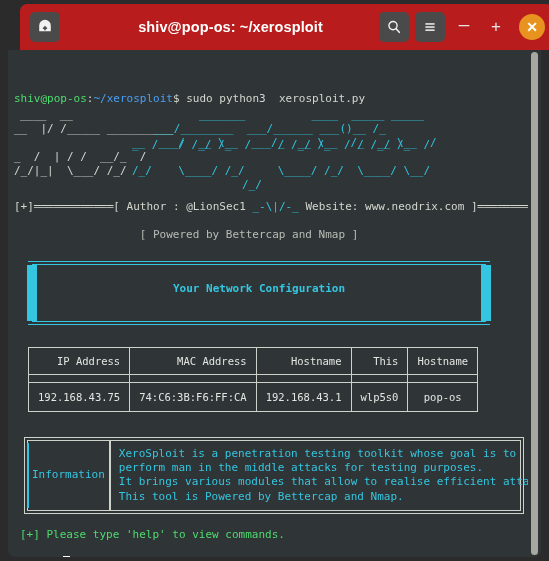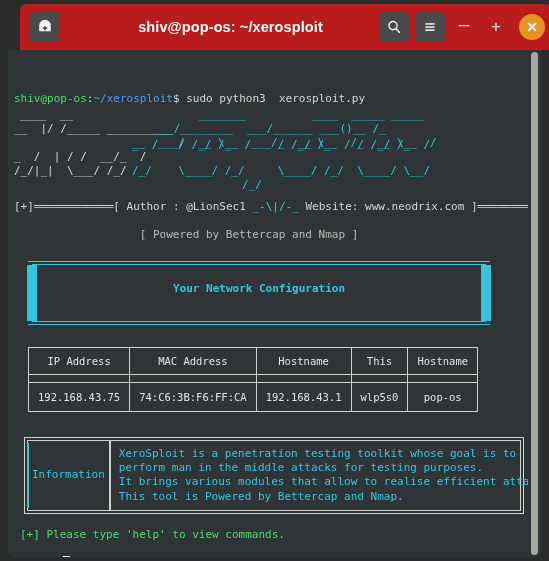--- a/index.html
+++ b/index.html
@@ -161,21 +161,21 @@
     color: #e3e6e1;
     font-family: "DejaVu Sans Mono", monospace;
   }
   #nettable td, #nettable th {
     border: 1px solid #cfd2cb;
     padding: 5px 7px;
     text-align: center;
     font-weight: normal;
     white-space: nowrap;
   }
-  #nettable thead th { padding: 6px 9px; }
+  #nettable thead th { padding: 6px 9px; text-align: right; }
   #nettable tbody td { padding: 7px 9px; }
   #nettable .spacer td {
     height: 8px; padding: 0; border-top: 1px solid #cfd2cb;
     border-bottom: 1px solid #cfd2cb;
   }
 
   
   #infobox {
     position: relative;
     margin: 25px 0 0 10px;

